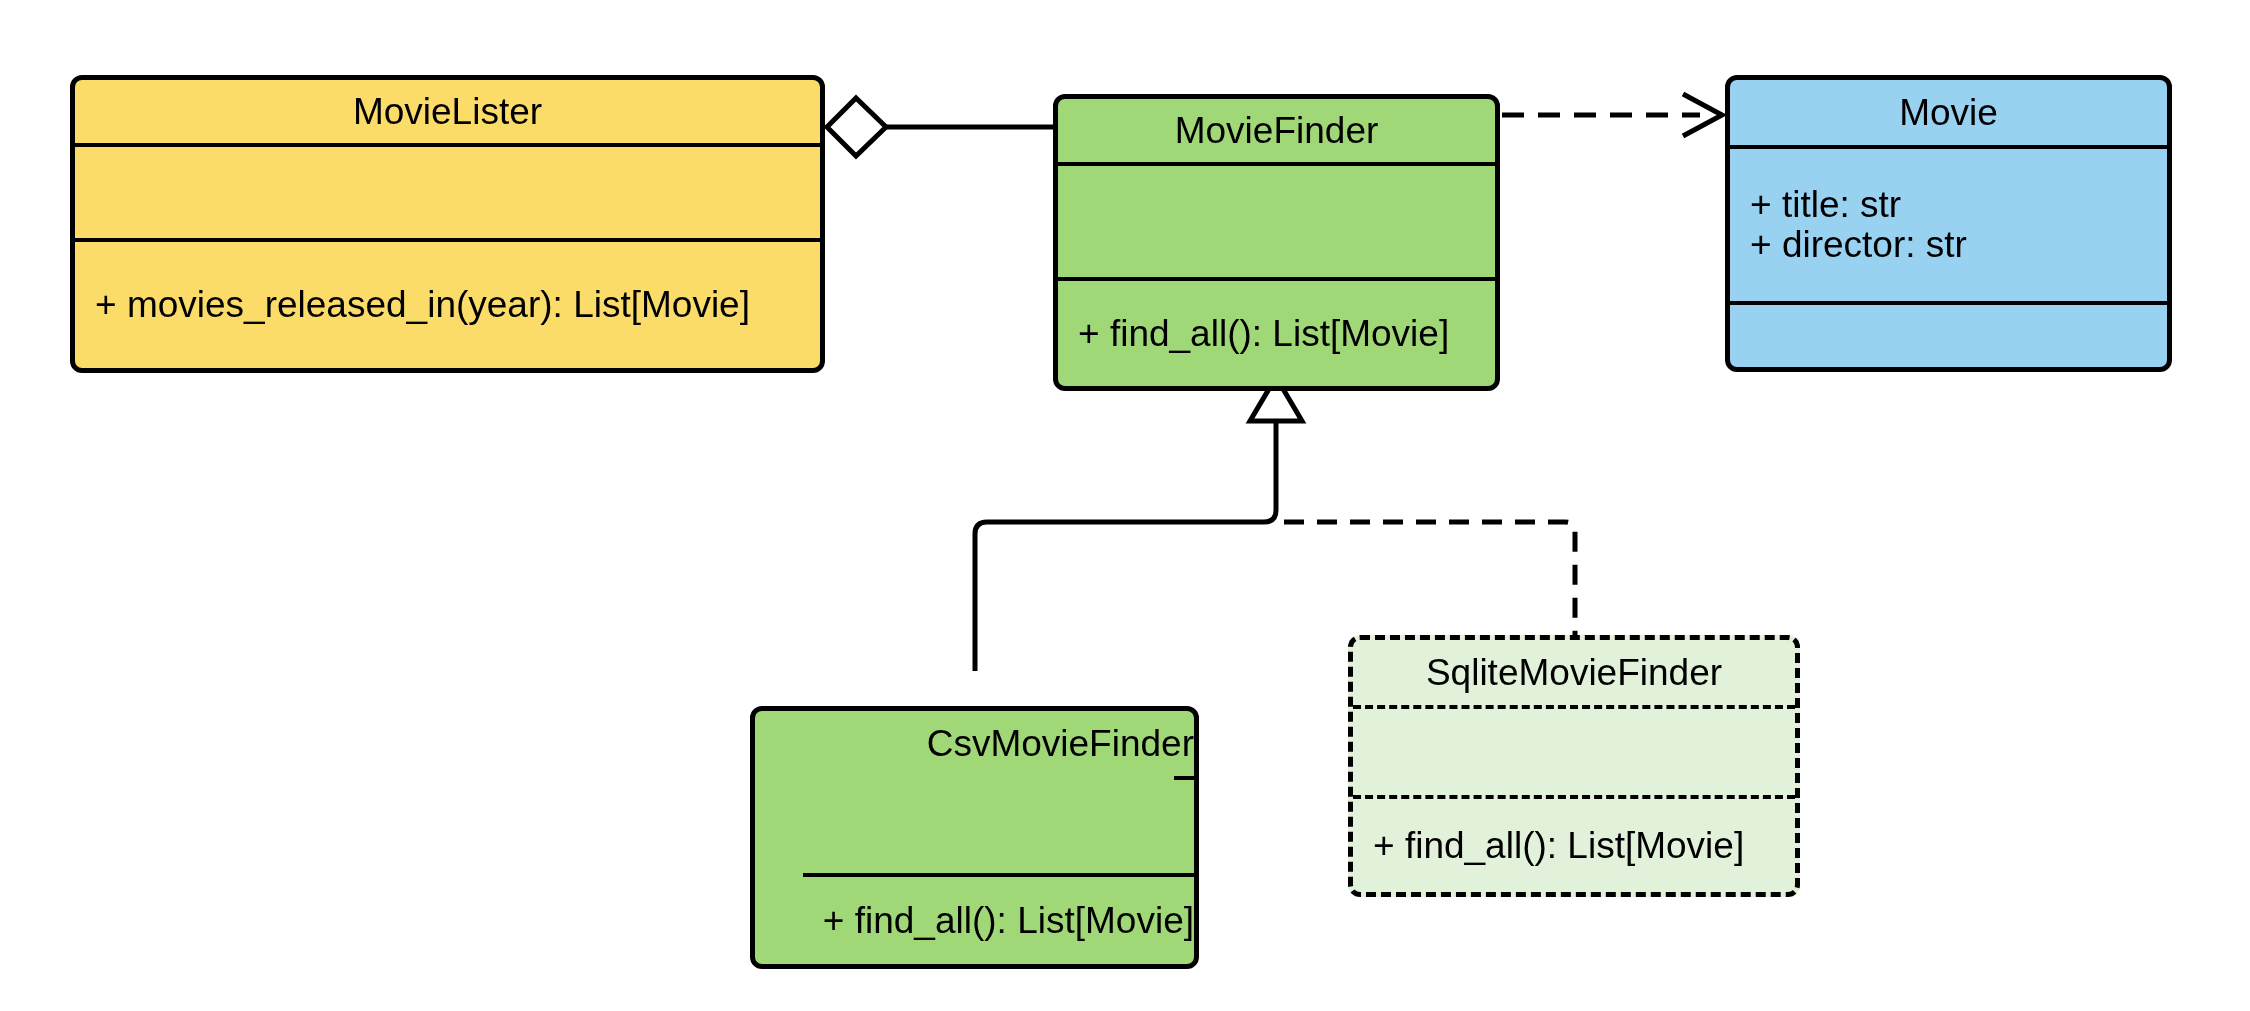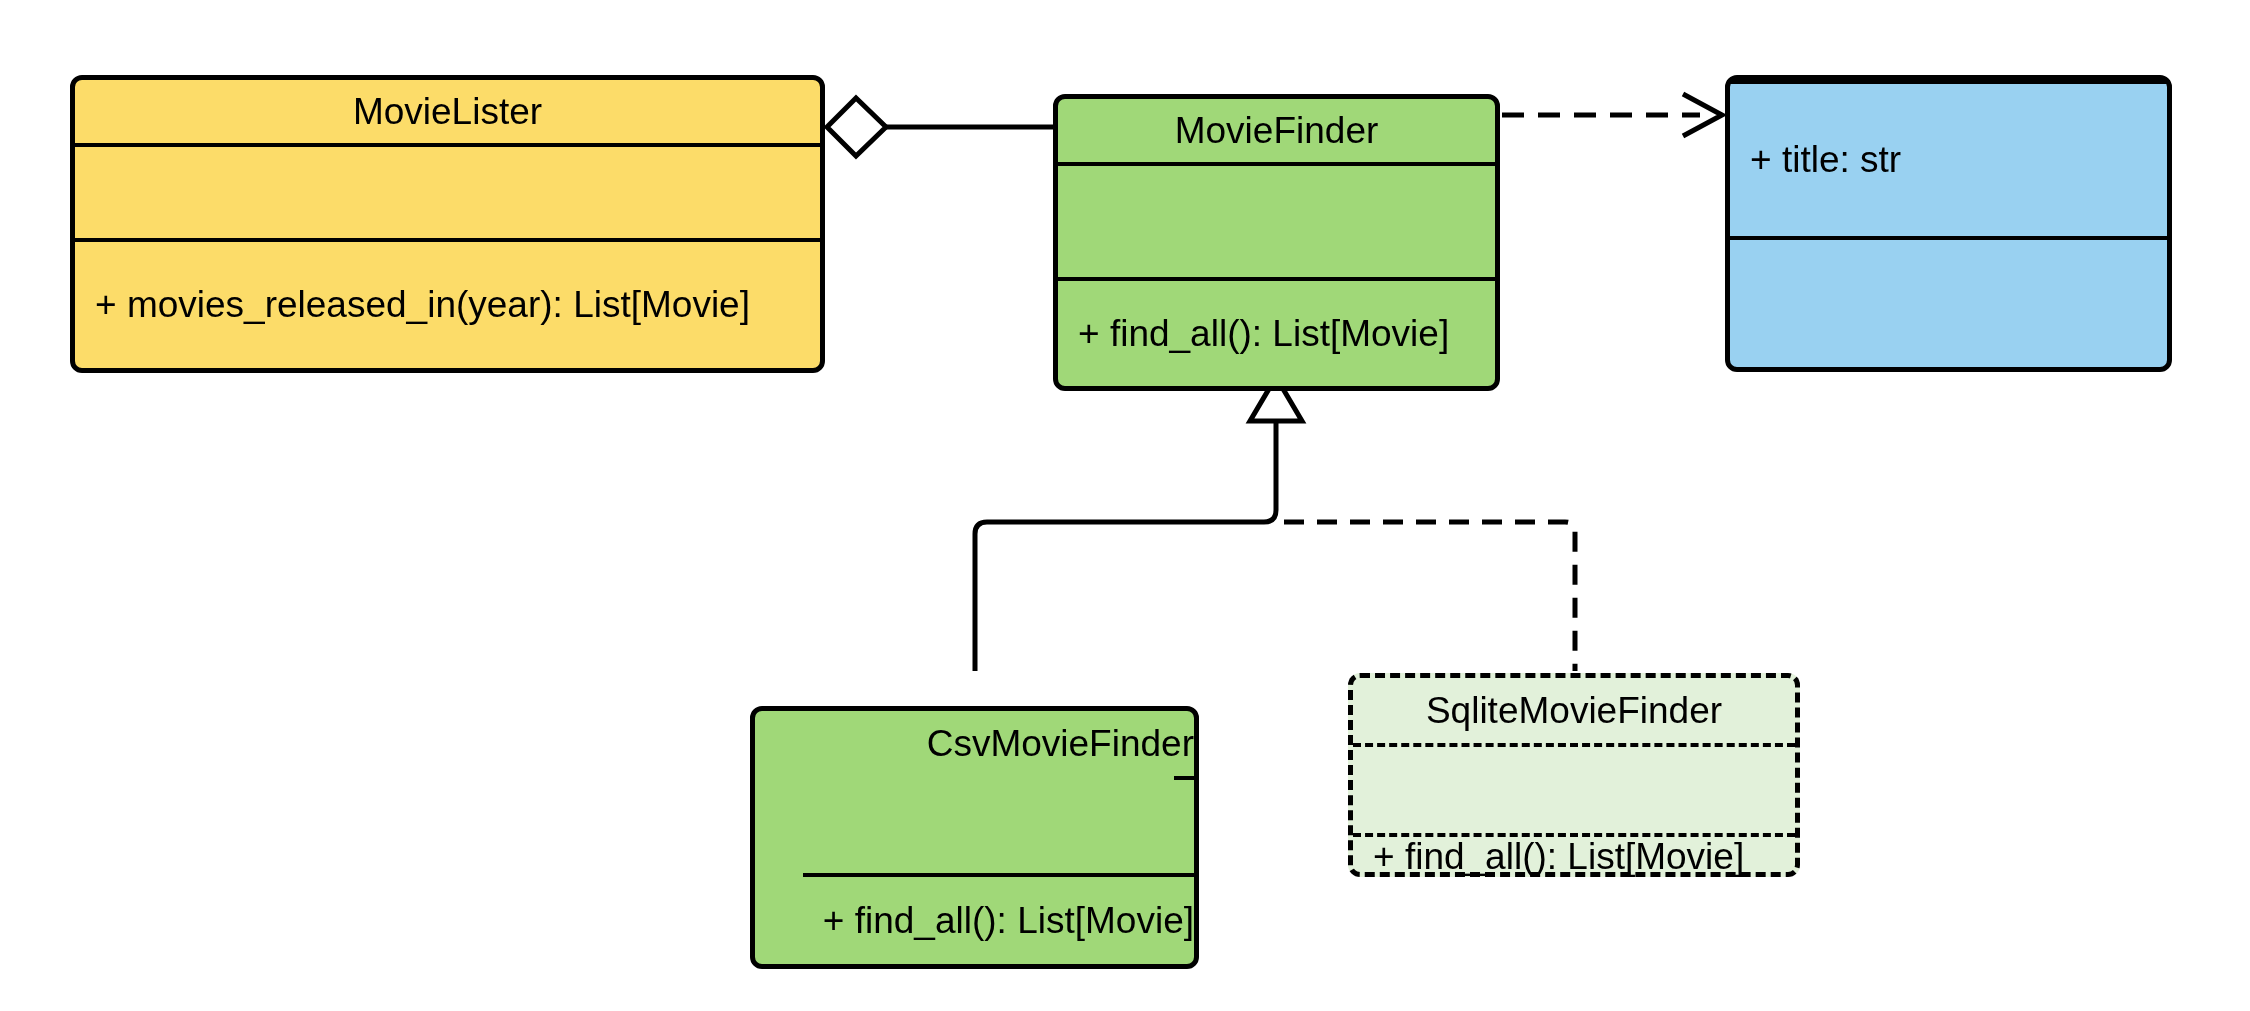--- a/index.html
+++ b/index.html
@@ -113,37 +113,41 @@
     <div class="c-title" style="height:63px;">
       <span>MovieFinder</span>
     </div>
     <div class="c-attrs" style="height:115px;"></div>
     <div class="c-methods">
       <div class="member">+ find_all(): List[Movie]</div>
     </div>
   </div>
 
   <div class="uml-box" style="left:1725px; top:75px; width:447px; height:297px; background:#99D1F1;">
+    <div class="c-title" style="height:65px;">
+      <span>Movie</span>
+    </div>
     <div class="c-attrs" style="height:156px;">
       <div class="member">+ title: str</div>
+      <div class="member">+ director: str</div>
     </div>
     <div class="c-methods"></div>
   </div>
 
   <div class="uml-box" style="left:750px; top:706px; width:449px; height:263px; background:#A0D878;align-items:flex-end;">
     <div class="c-title" style="height:65px;">
       <span>CsvMovieFinder</span>
     </div>
     <div class="c-attrs" style="height:97px;"></div>
     <div class="c-methods">
       <div class="member">+ find_all(): List[Movie]</div>
     </div>
   </div>
 
-  <div class="uml-box dashed" style="left:1348px; top:673px; width:452px; height:204px; background:#E2F1DA;">
+  <div class="uml-box dashed" style="left:1348px; top:635px; width:452px; height:262px; background:#E2F1DA;">
     <div class="c-title" style="height:65px;">
       <span>SqliteMovieFinder</span>
     </div>
     <div class="c-attrs" style="height:90px;"></div>
     <div class="c-methods">
       <div class="member">+ find_all(): List[Movie]</div>
     </div>
   </div>
 
 </div>

